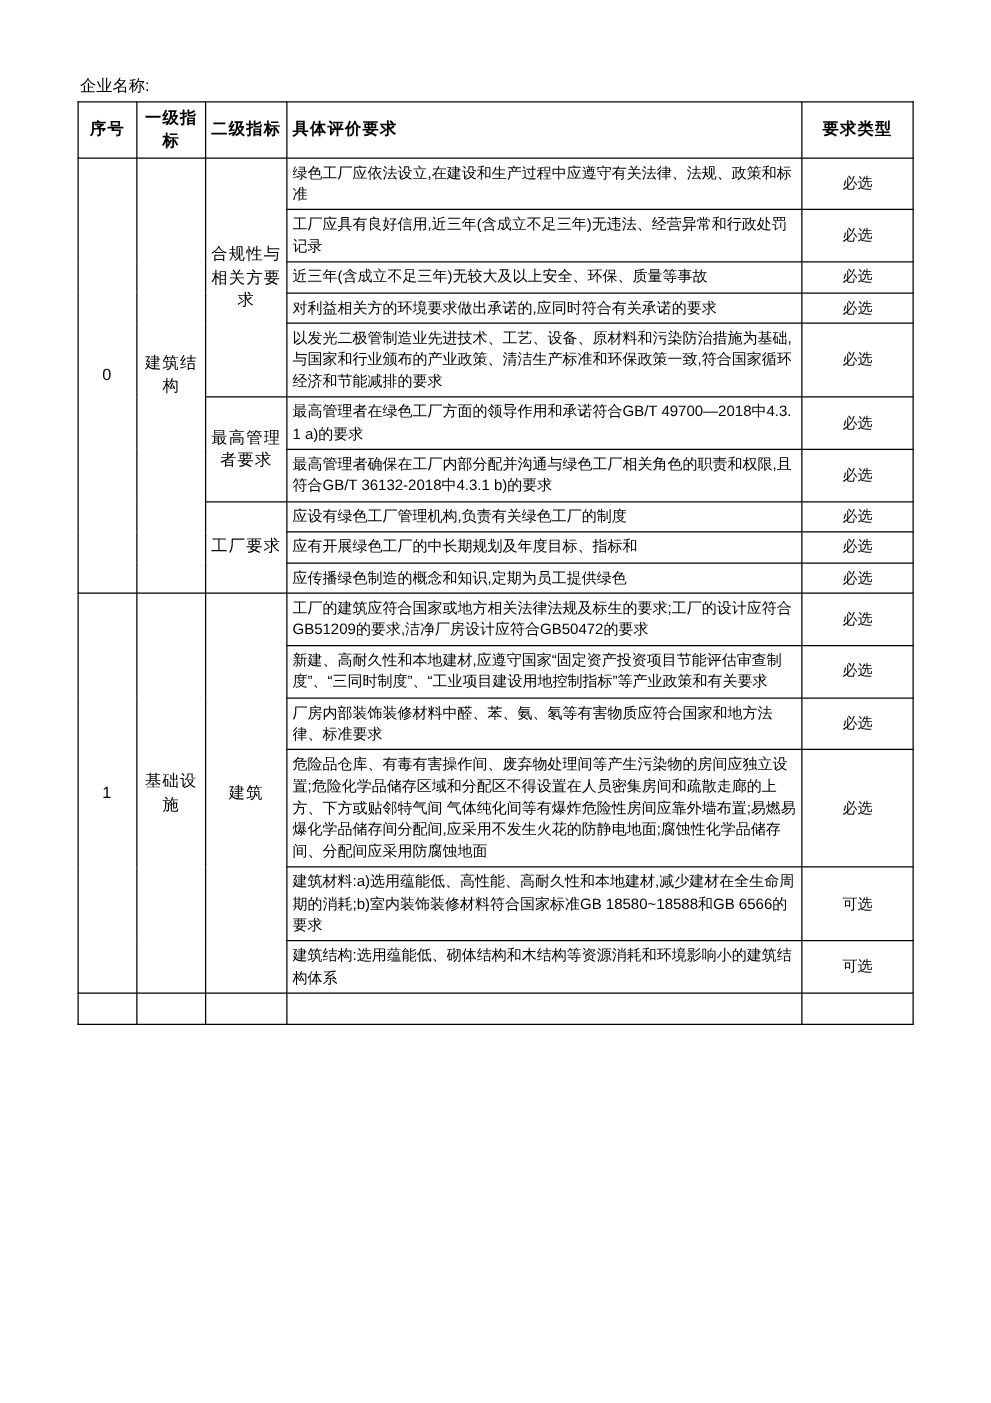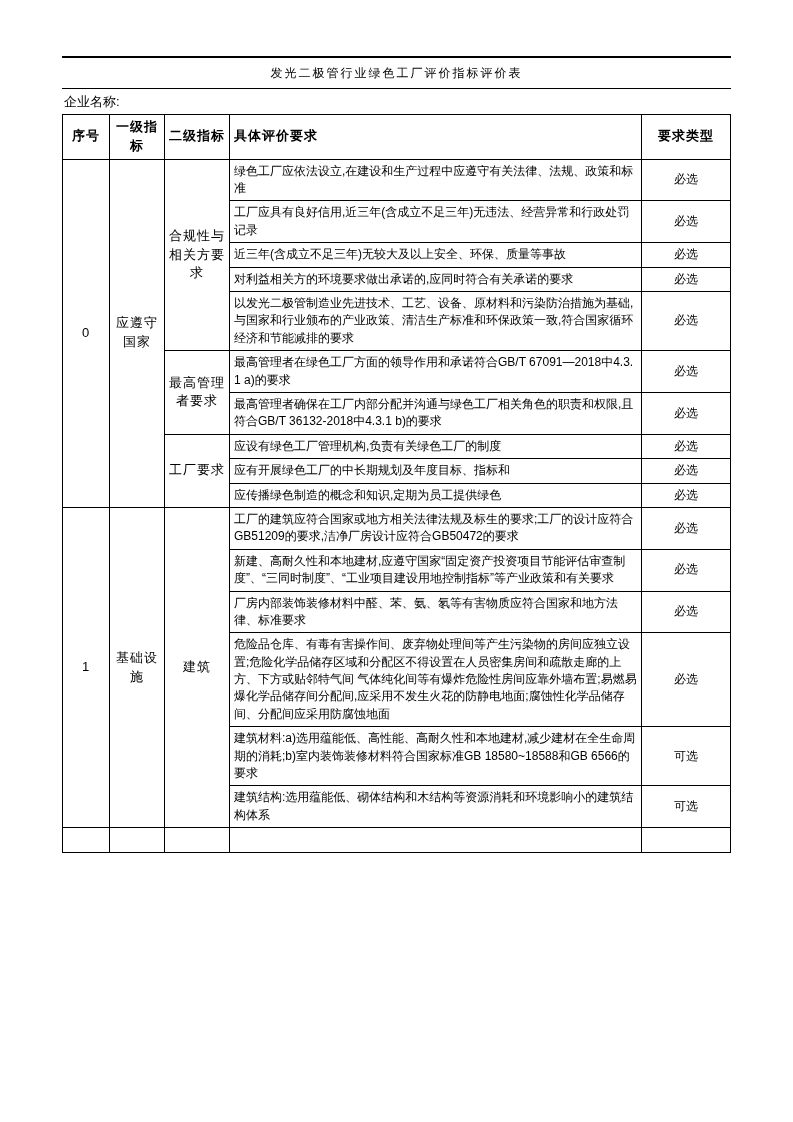--- a/index.html
+++ b/index.html
@@ -71,39 +71,38 @@
   .h-3 { max-height: 48px; }
   .h-1 { max-height: 19px; }
   .h-5 { max-height: 90px; }
   .h-6 { max-height: 110px; }
 </style>
 </head>
 <body>
 
 <div class="page">
 
-  <div class="doc-title-row">发光二极管行业绿色工厂评价指标评价表</div>
 
   <div class="company-row">企业名称:</div>
 
   <table class="grid">
     <thead>
       <tr>
         <th class="c-seq">序号</th>
         <th class="c-lv1">一级指标</th>
         <th class="c-lv2">二级指标</th>
         <th class="c-req">具体评价要求</th>
         <th class="c-type">要求类型</th>
       </tr>
     </thead>
     <tbody>
 
       <tr>
         <td class="c-seq vert" rowspan="10">0</td>
-        <td class="c-lv1 vert" rowspan="10">应遵守国家</td>
+        <td class="c-lv1 vert" rowspan="10">建筑结构</td>
         <td class="c-lv2 vert" rowspan="5">合规性与相关方要求</td>
         <td class="c-req">
             <span class="clip h-3">绿色工厂应依法设立,在建设和生产过程中应遵守有关法律、法规、政策和标准</span>
           </td>
         <td class="c-type center">必选</td>
       </tr>
       <tr>
         <td class="c-req">
             <span class="clip h-3">工厂应具有良好信用,近三年(含成立不足三年)无违法、经营异常和行政处罚记录</span>
           </td>
@@ -124,21 +123,21 @@
       <tr>
         <td class="c-req">
             <span class="clip h-5">以发光二极管制造业先进技术、工艺、设备、原材料和污染防治措施为基础,与国家和行业颁布的产业政策、清洁生产标准和环保政策一致,符合国家循环经济和节能减排的要求</span>
           </td>
         <td class="c-type center">必选</td>
       </tr>
 
       <tr>
         <td class="c-lv2 vert" rowspan="2">最高管理者要求</td>
         <td class="c-req">
-            <span class="clip h-3">最高管理者在绿色工厂方面的领导作用和承诺符合GB/T 67091—2018中4.3.1 a)的要求</span>
+            <span class="clip h-3">最高管理者在绿色工厂方面的领导作用和承诺符合GB/T 49700—2018中4.3.1 a)的要求</span>
           </td>
         <td class="c-type center">必选</td>
       </tr>
       <tr>
         <td class="c-req">
             <span class="clip h-3">最高管理者确保在工厂内部分配并沟通与绿色工厂相关角色的职责和权限,且符合GB/T 36132-2018中4.3.1 b)的要求</span>
           </td>
         <td class="c-type center">必选</td>
       </tr>
 

